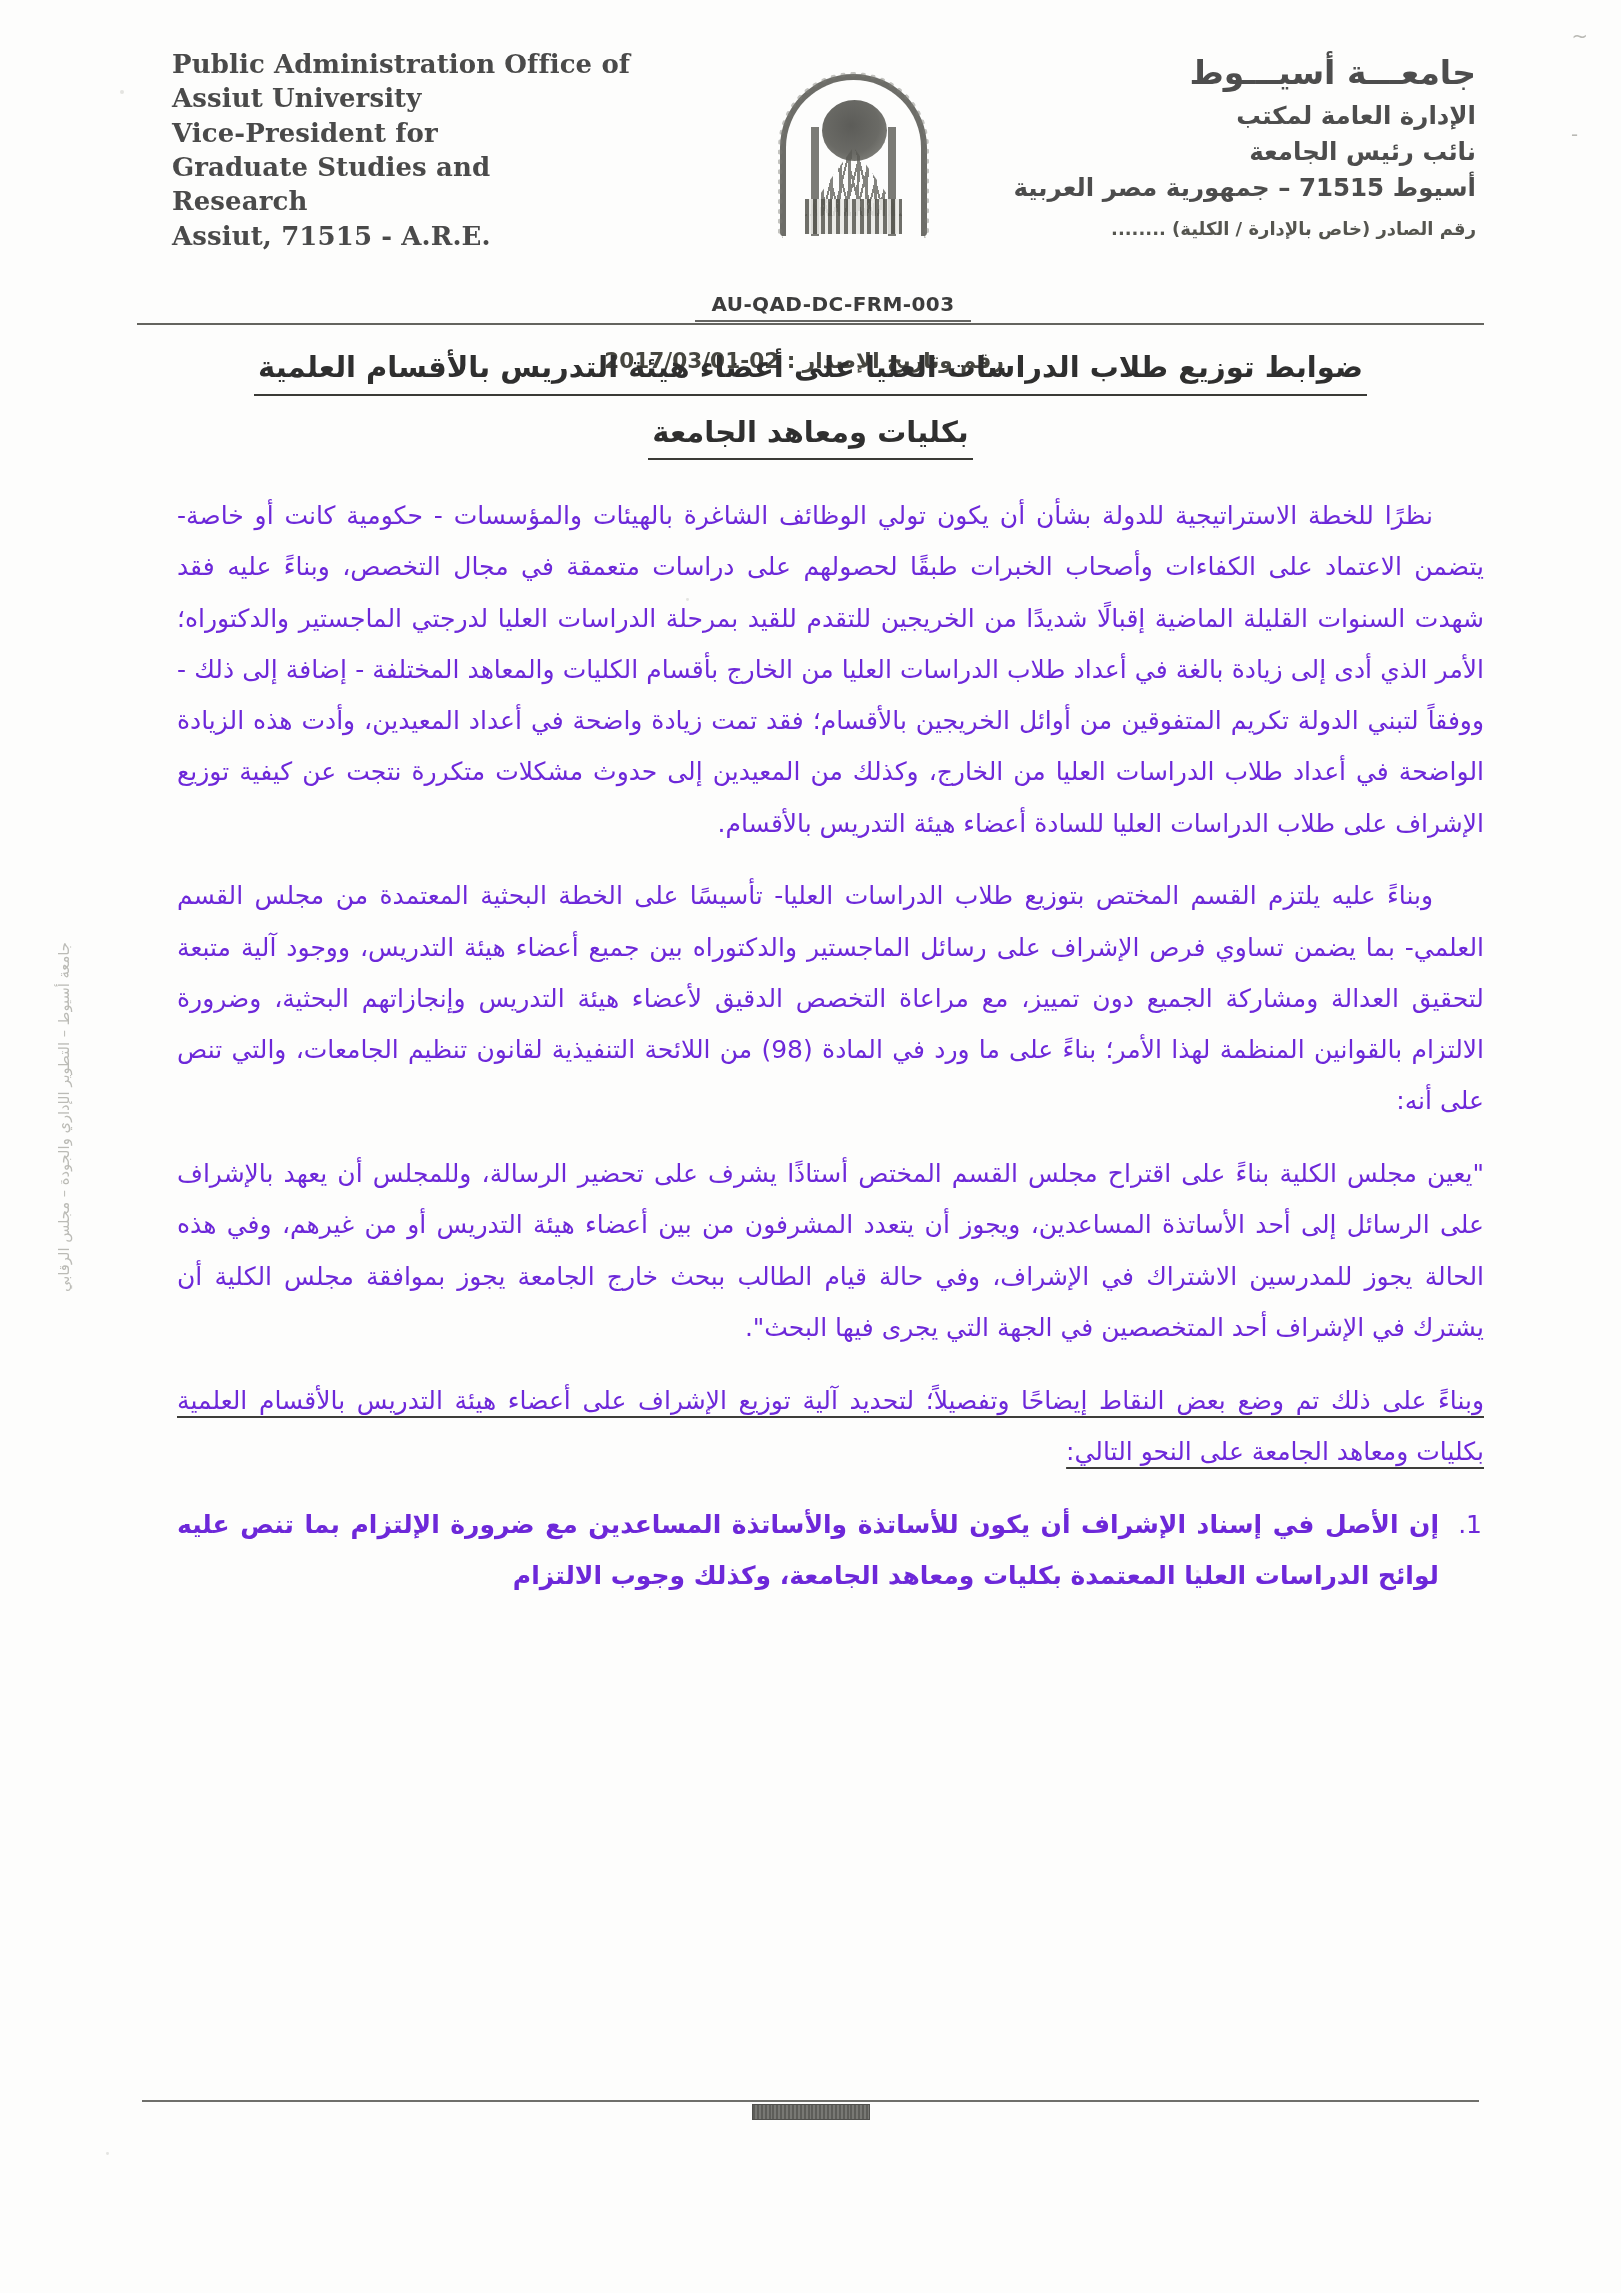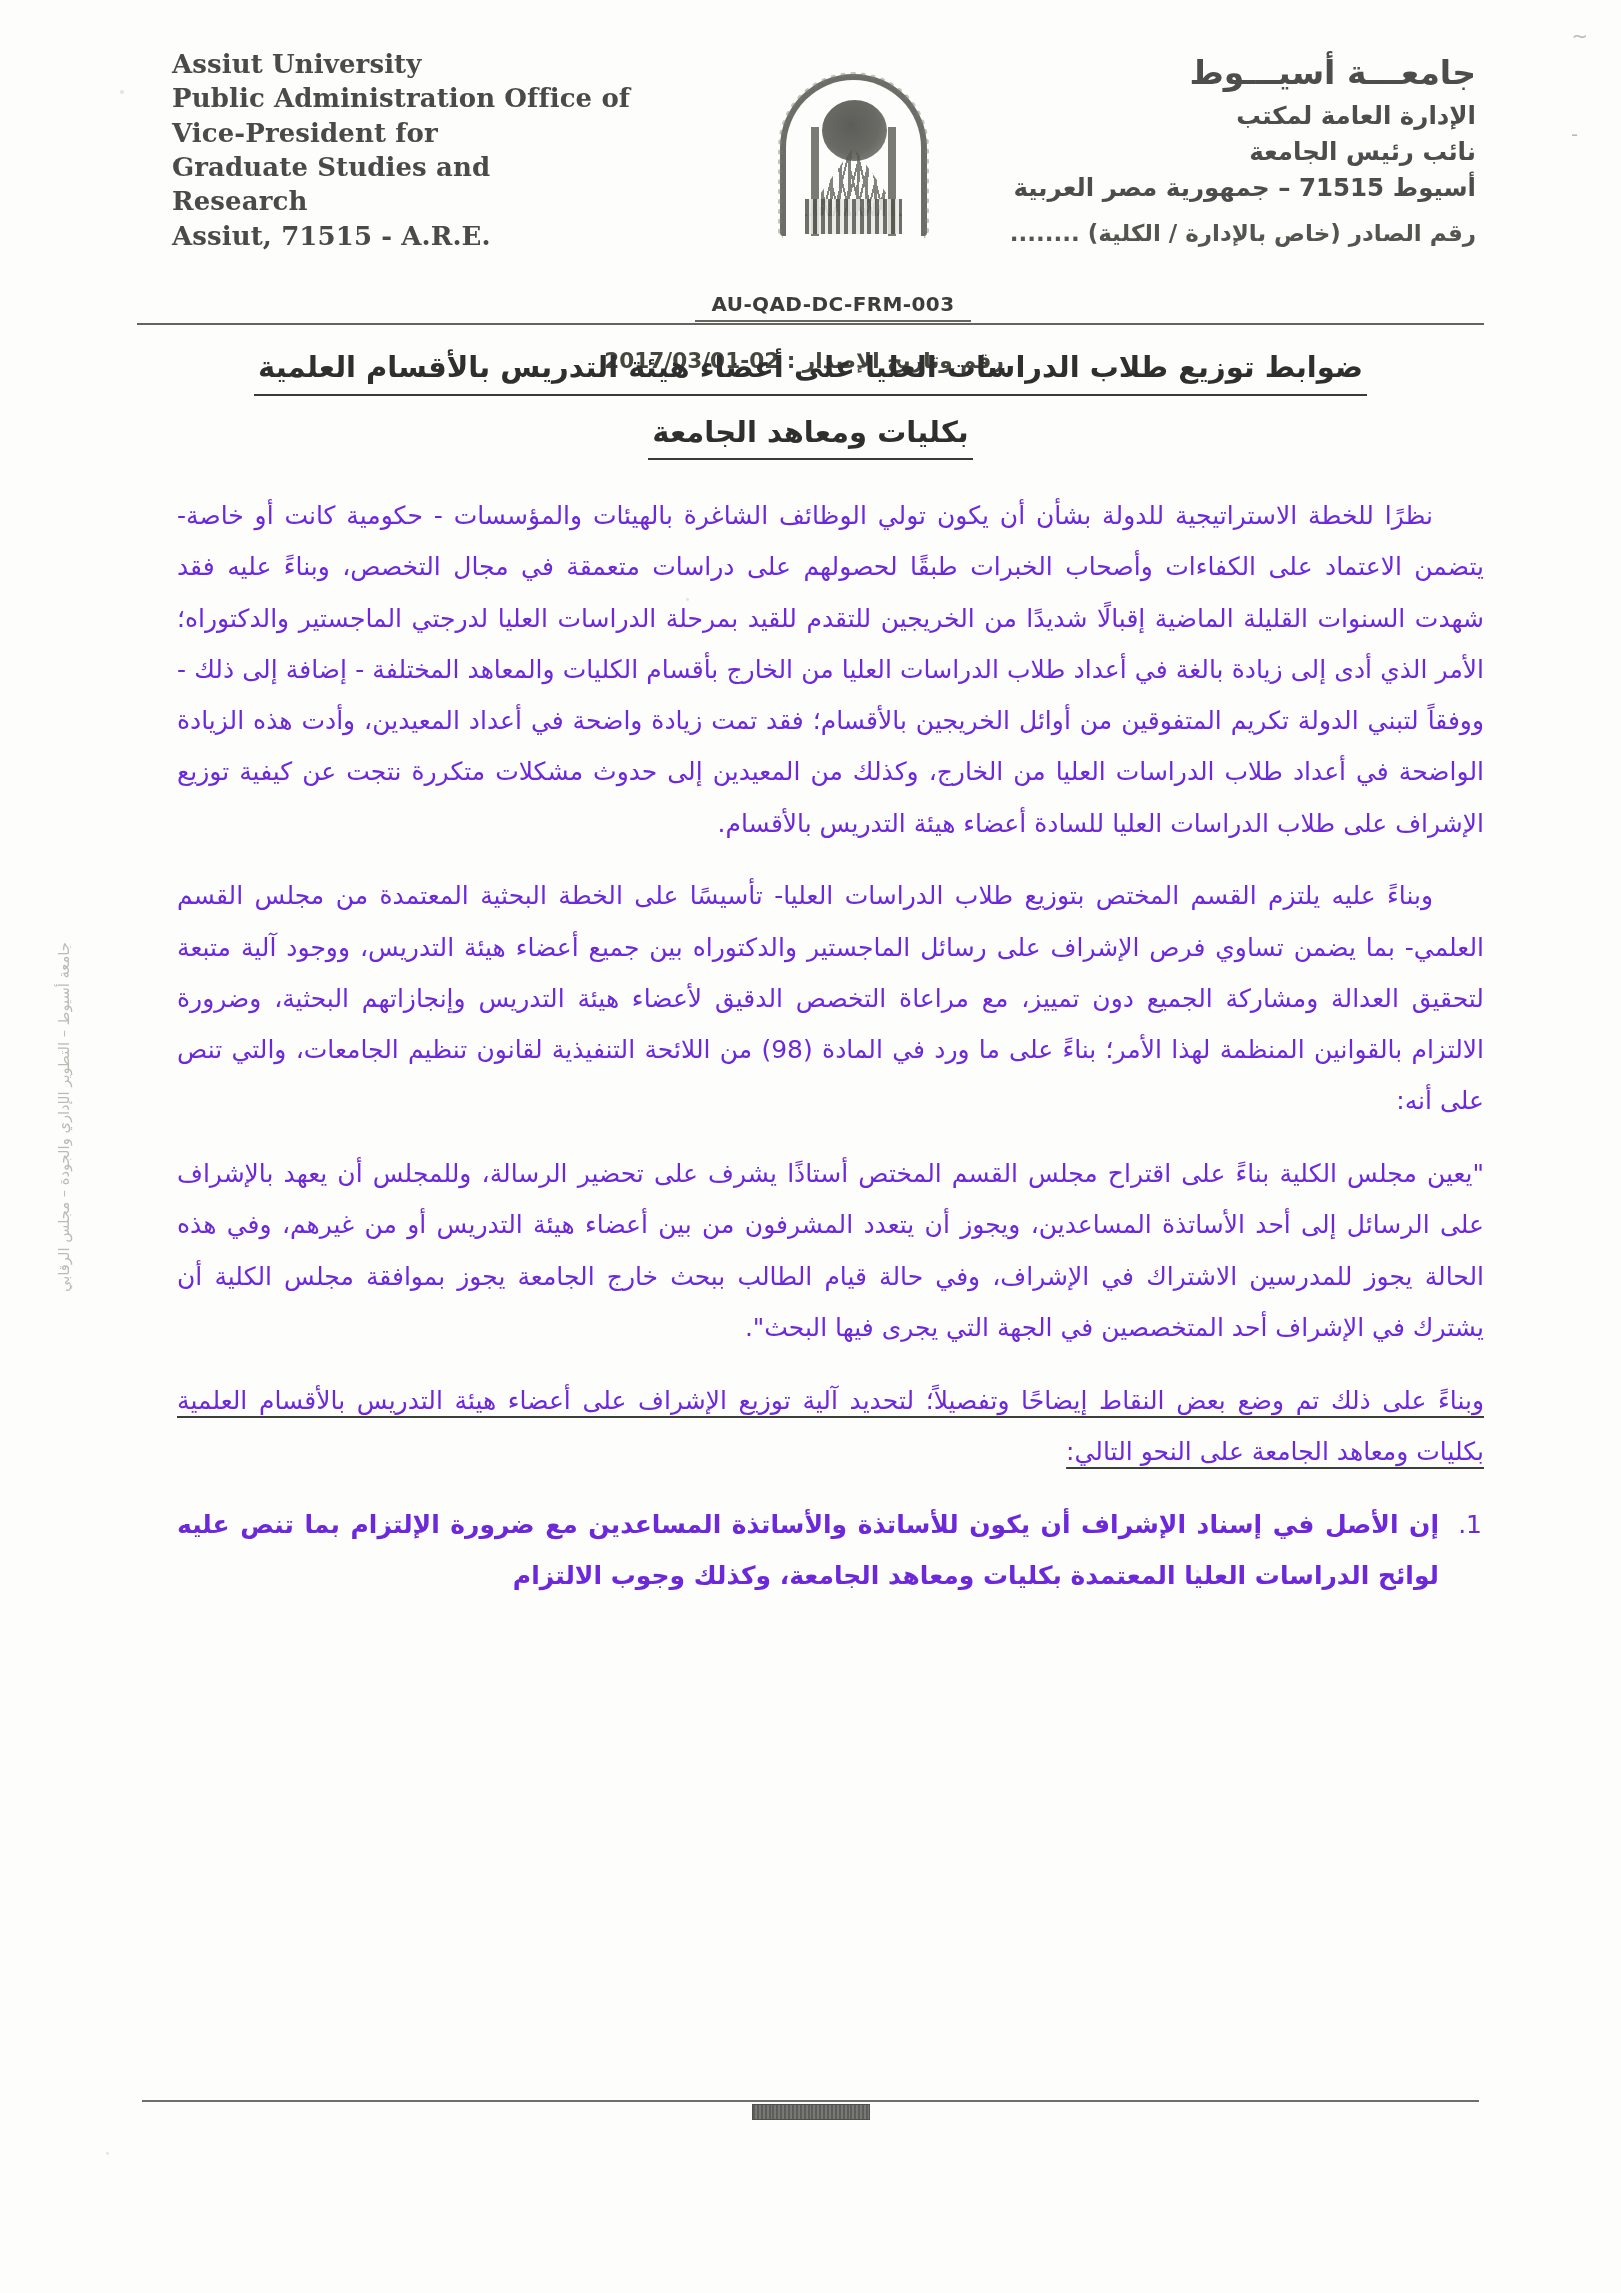--- a/index.html
+++ b/index.html
@@ -67,21 +67,21 @@
     font-weight: bold;
     font-size: 24.5px;
     line-height: 1.48;
     color: #4d4d4d;
   }
   .hdr-ar .big {
     font-size: 33px;
     letter-spacing: 2.9px;
   }
   .hdr-ar .issue-line {
-    font-size: 23px;
+    font-size: 18px;
     margin-top: 9.8px;
     color: #55554f;
   }
 
   
   .logo-wrap {
     position: absolute;
     left: 780px;
     top: 27.4px;
     width: 147px;
@@ -337,22 +337,22 @@
   <div class="corner-mark" style="right:33px; top:27.4px;">~</div>
   <div class="corner-mark" style="right:43px; top:125px;">-</div>
   <div class="scan-speck" style="left:120px; top:90px; width:3.9px; height:3.9px;"></div>
   <div class="scan-speck" style="left:686px; top:598px; width:2.9px; height:2.9px;"></div>
   <div class="scan-speck" style="left:1196px; top:1570px; width:2.9px; height:2.9px;"></div>
   <div class="scan-speck" style="left:106px; top:2152px; width:2.9px; height:2.9px;"></div>
 
   <div class="header">
 
     <div class="hdr-en">
+      <div>Public Administration Office of</div>
       <div>Assiut University</div>
-      <div>Public Administration Office of</div>
       <div>Vice-President for</div>
       <div>Graduate Studies and Research</div>
       <div>Assiut, 71515 - A.R.E.</div>
     </div>
 
     <div class="logo-wrap">
       <div class="logo-arch"></div>
       <div class="logo-dots"></div>
       <div class="logo-inner">
         <div class="logo-sun"></div>

